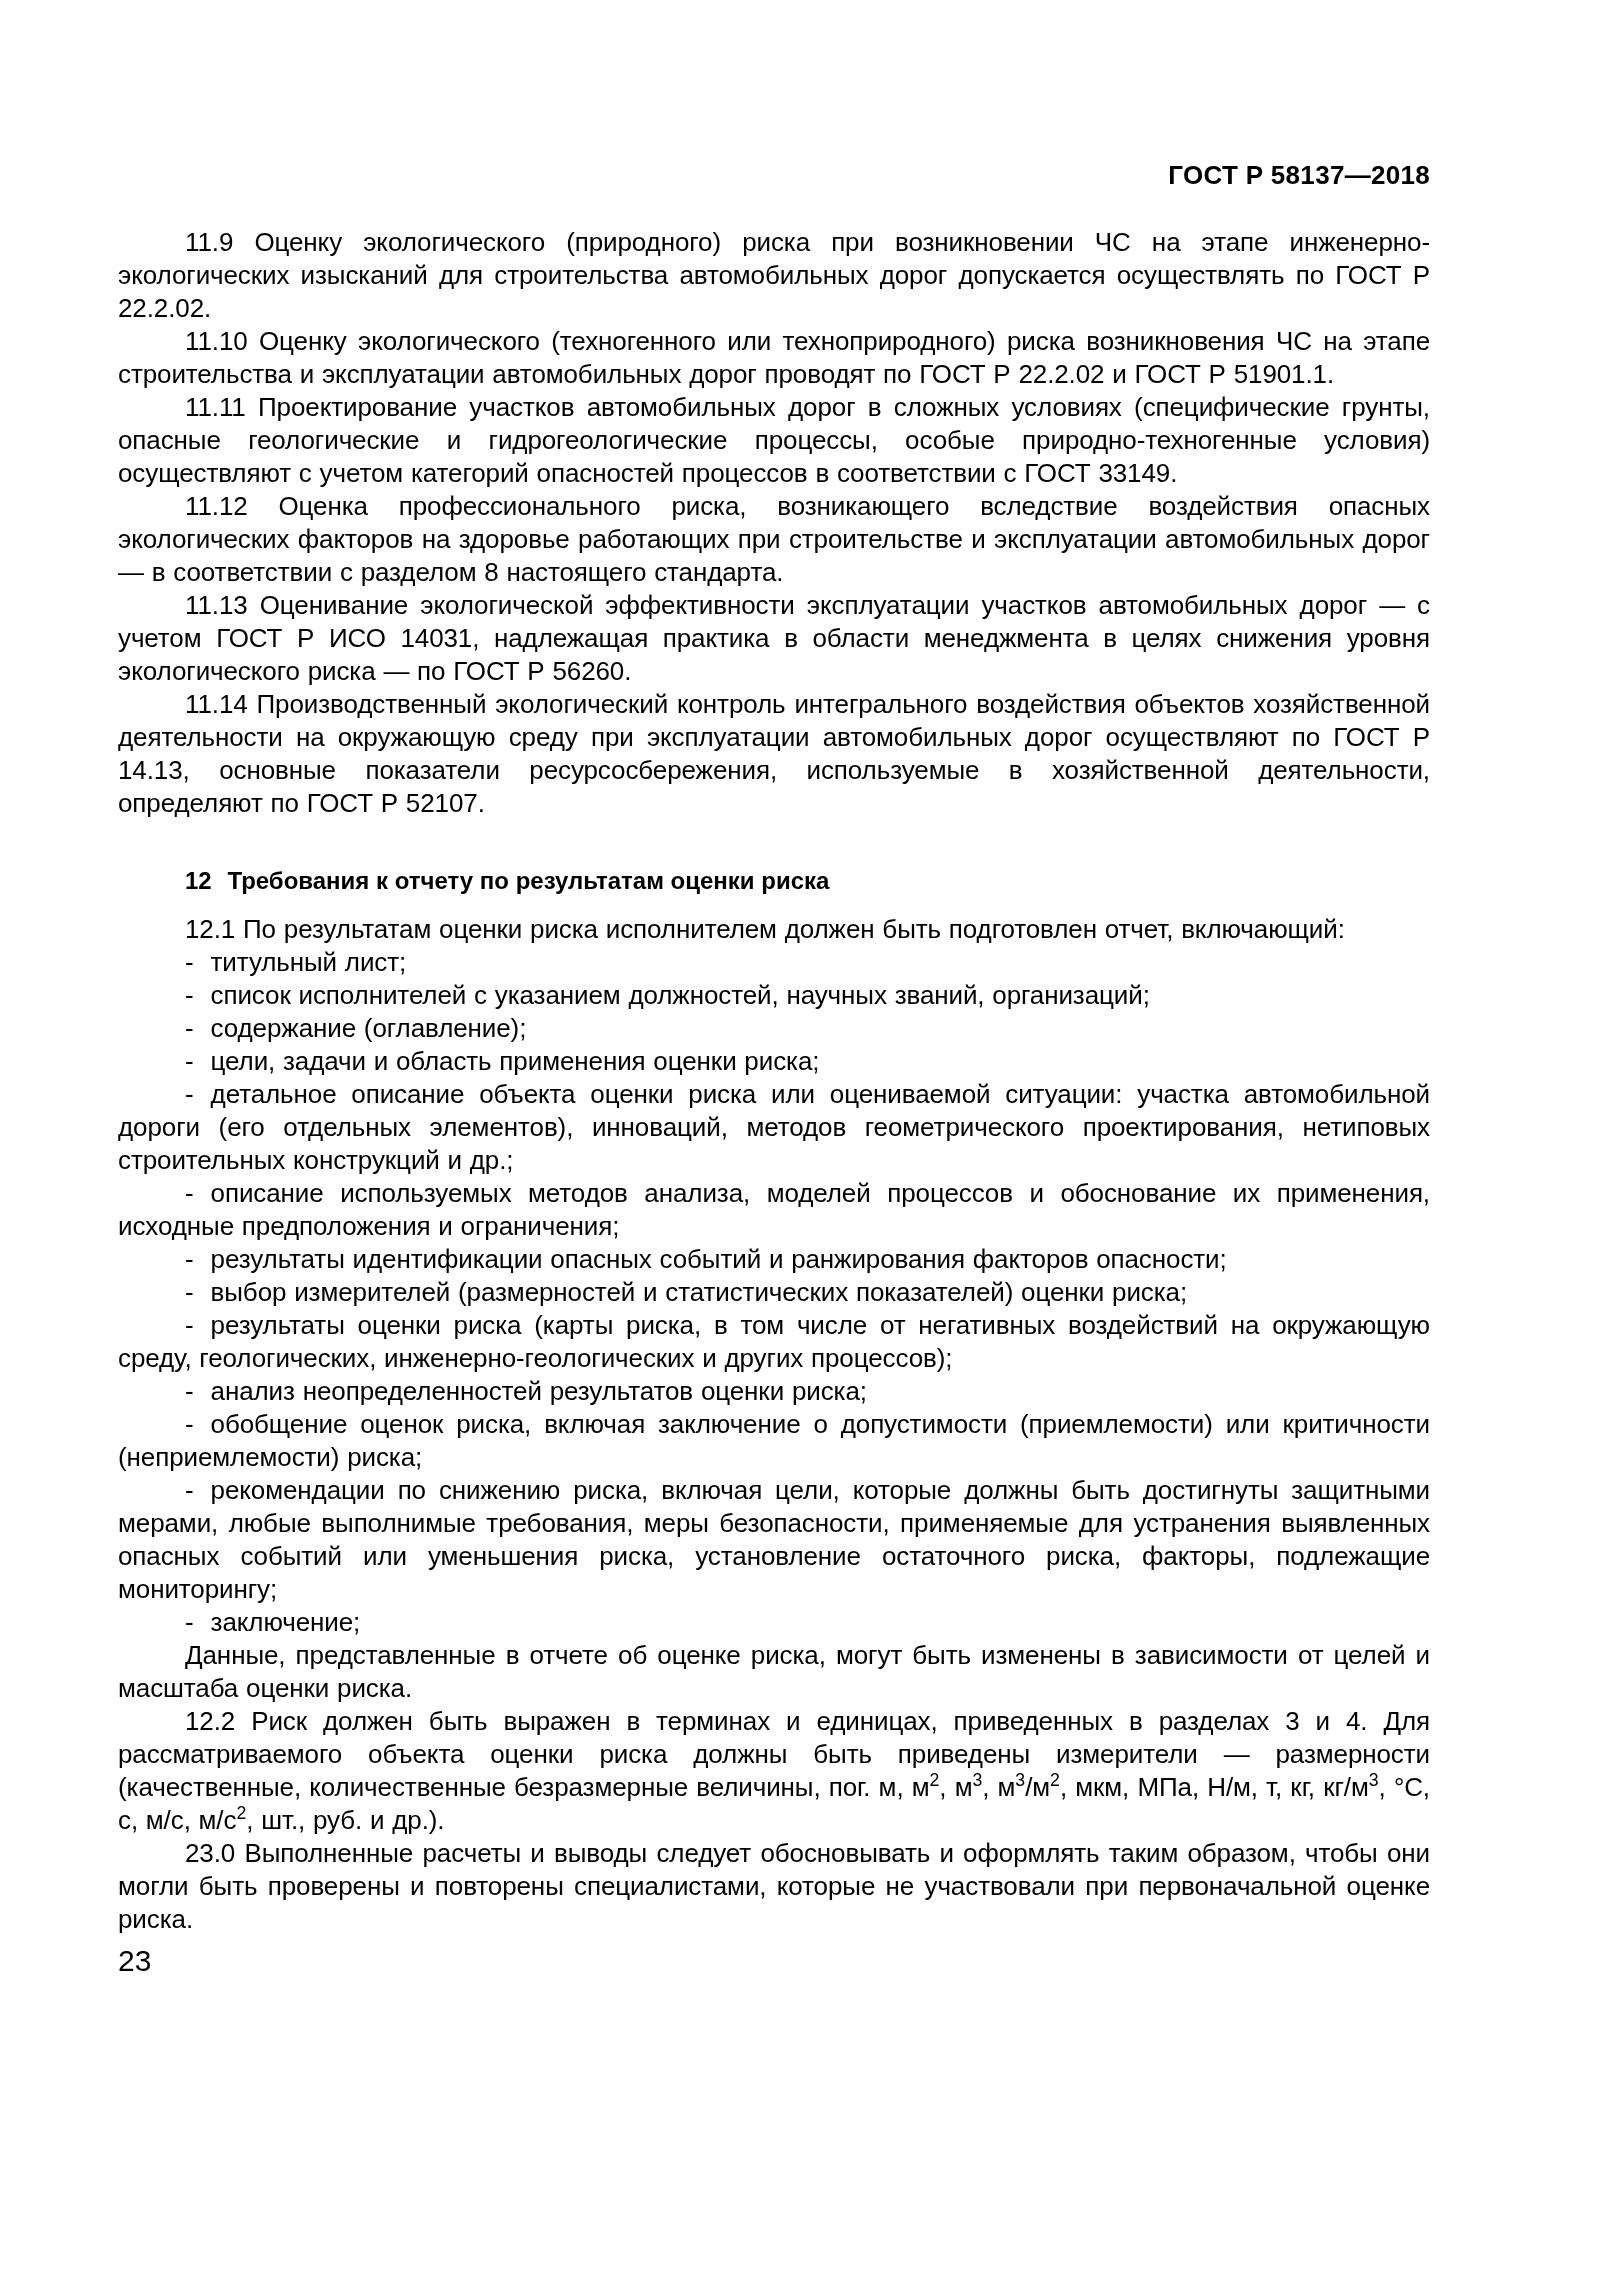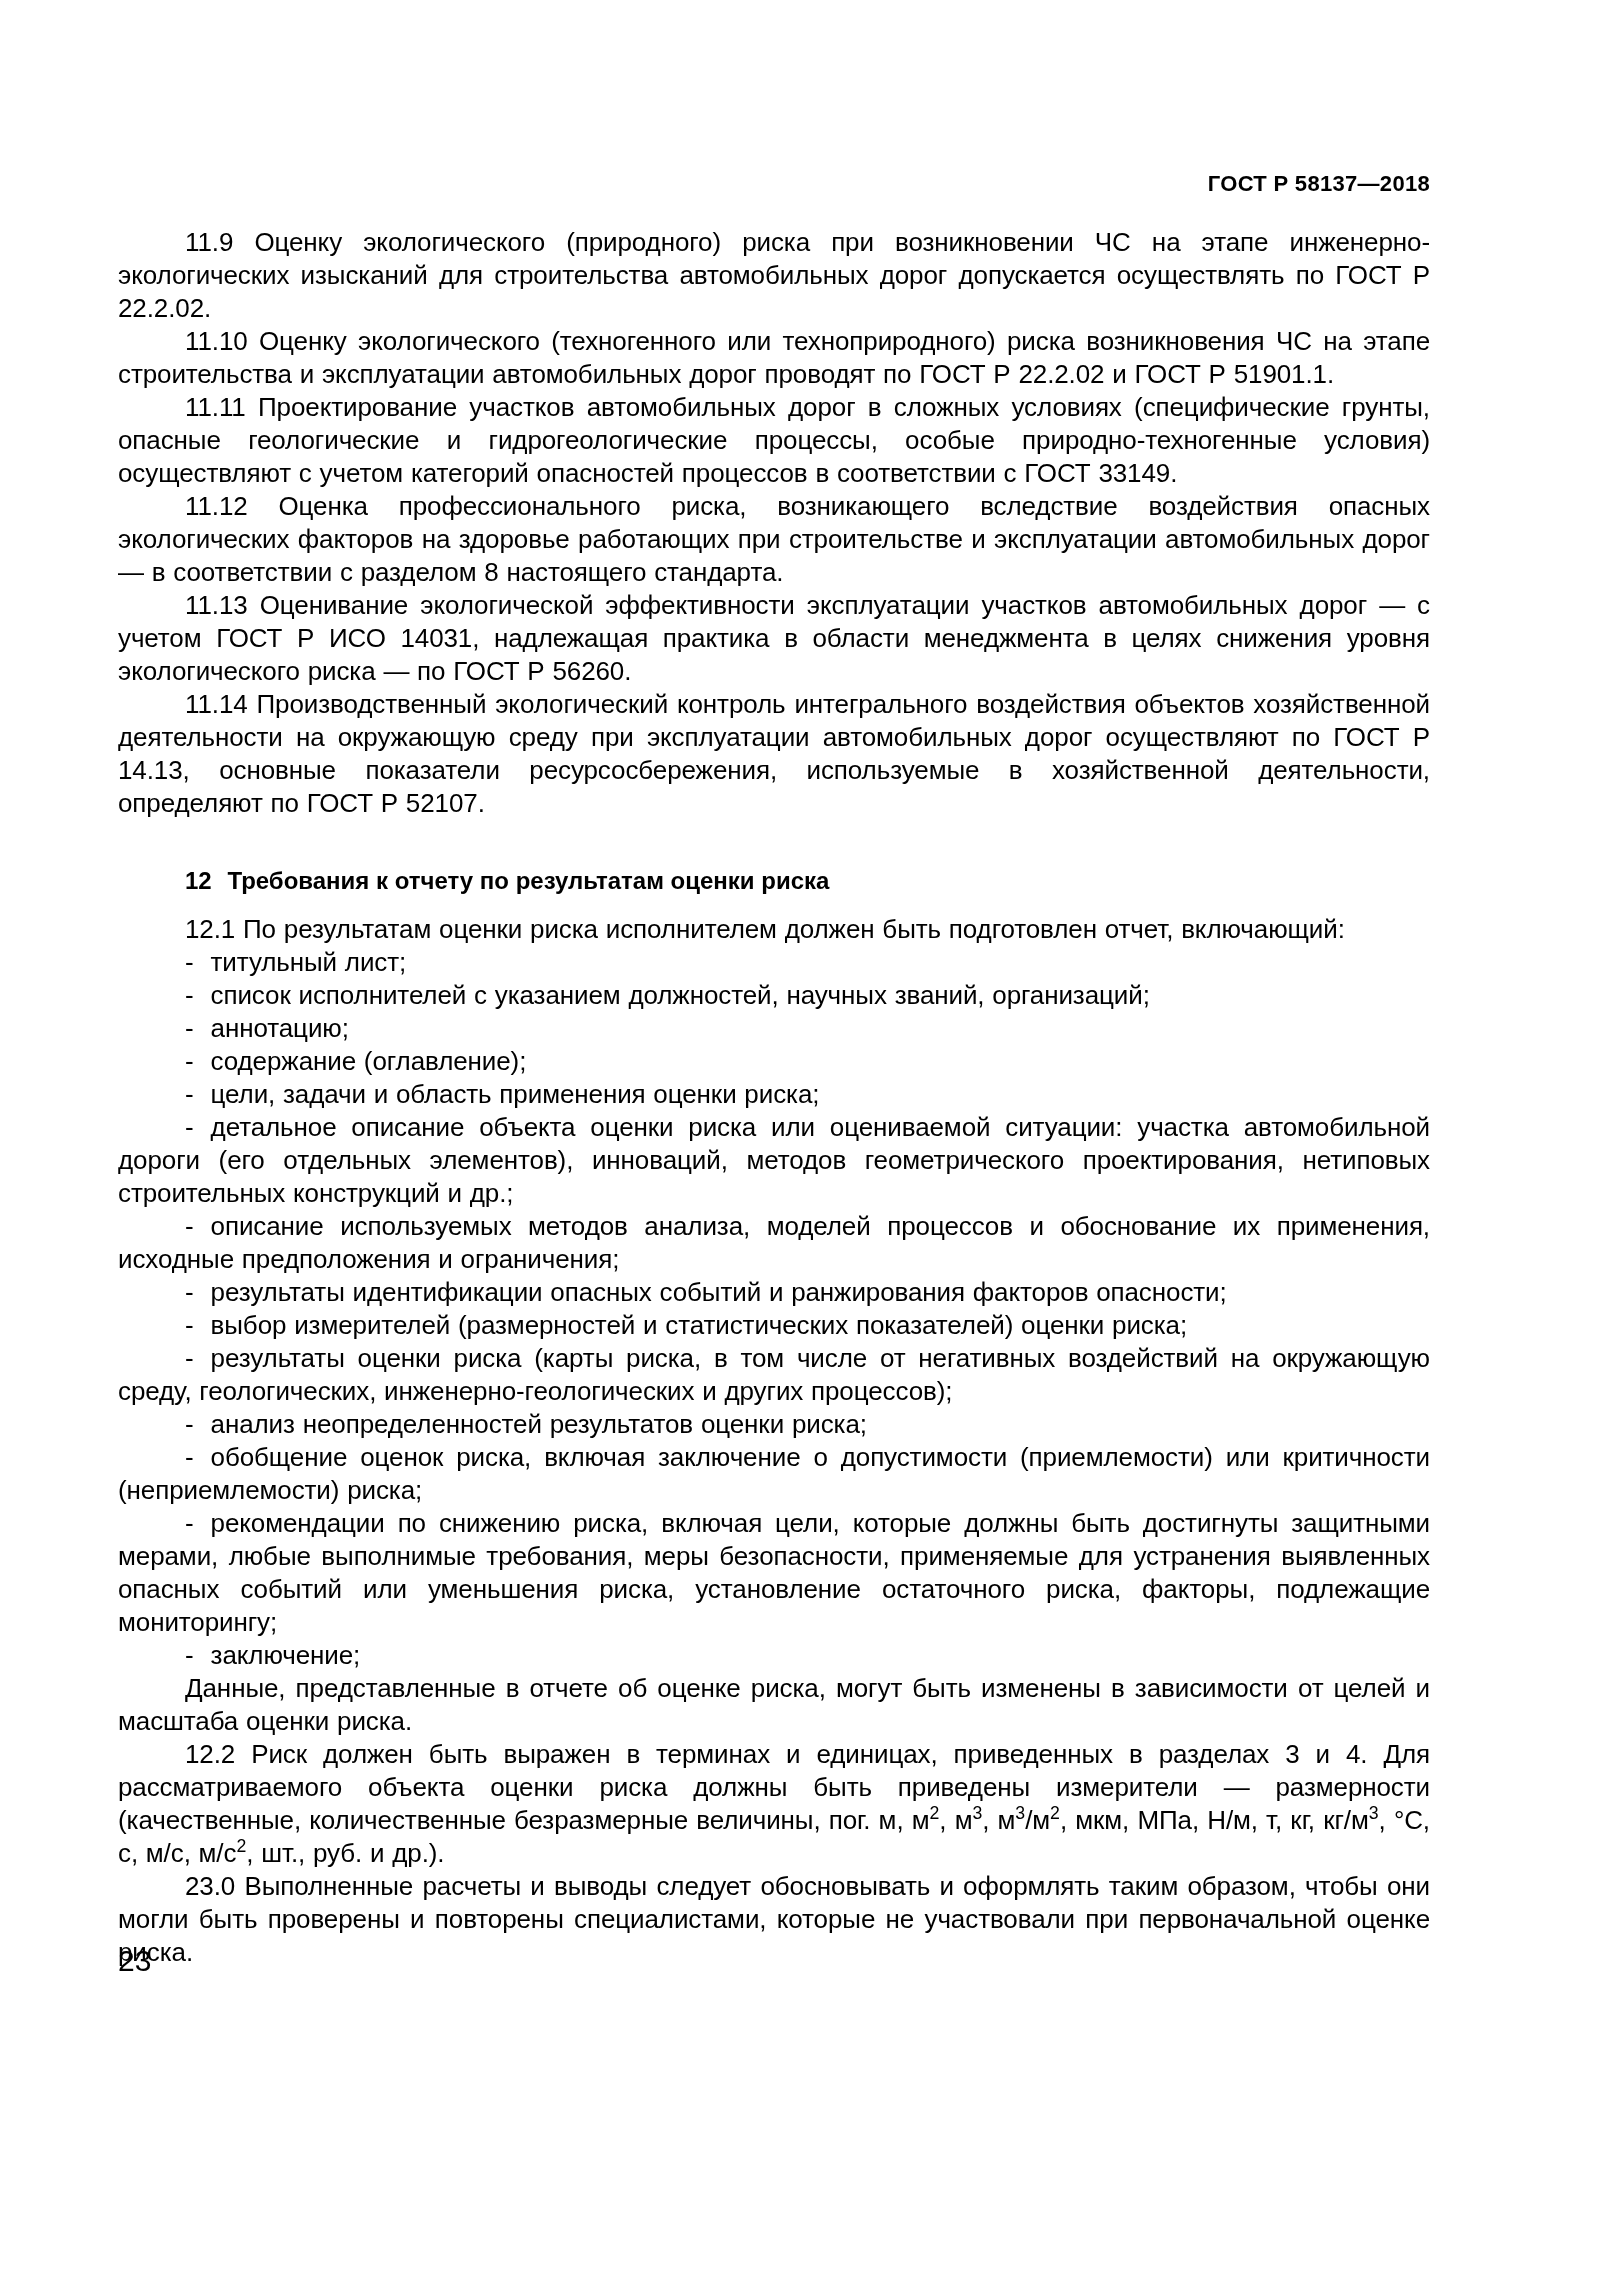--- a/index.html
+++ b/index.html
@@ -10,24 +10,23 @@
     background:#ffffff;
     color:#000000;
     font-family:"Liberation Sans", sans-serif;
     overflow:hidden;
   }
   .doc-header {
     position:absolute;
     top:159px; left:118px; width:1312px;
     text-align:right;
     font-weight:700;
-    font-size:22px;
+    font-size:26px;
     line-height:33px;
     letter-spacing:0.3px;
-    margin-top:8px;
   }
   .content {
     position:absolute;
     top:226px; left:118px; width:1312px;
   }
   .body-p {
     font-size:26px;
     line-height:33px;
     text-align:justify;
     text-indent:67px;
@@ -67,21 +66,20 @@
   <p class="body-p">11.12 Оценка профессионального риска, возникающего вследствие воздействия опасных экологических факторов на здоровье работающих при строительстве и эксплуатации автомобильных дорог — в соответствии с разделом 8 настоящего стандарта.</p>
   <p class="body-p">11.13 Оценивание экологической эффективности эксплуатации участков автомобильных дорог — с учетом ГОСТ Р ИСО 14031, надлежащая практика в области менеджмента в целях снижения уровня экологического риска — по ГОСТ Р 56260.</p>
   <p class="body-p">11.14 Производственный экологический контроль интегрального воздействия объектов хозяйственной деятельности на окружающую среду при эксплуатации автомобильных дорог осуществляют по ГОСТ Р 14.13, основные показатели ресурсосбережения, используемые в хозяйственной деятельности, определяют по ГОСТ Р 52107.</p>
 
   <h2 class="sec-heading"><span>12</span><span class="heading-title">Требования к отчету по результатам оценки риска</span></h2>
 
   <p class="body-p">12.1 По результатам оценки риска исполнителем должен быть подготовлен отчет, включающий:</p>
 
   <p class="body-p"><span class="marker">-</span><span>титульный лист;</span></p>
   <p class="body-p"><span class="marker">-</span><span>список исполнителей с указанием должностей, научных званий, организаций;</span></p>
-  <p class="body-p"><span class="marker">-</span><span>аннотацию;</span></p>
   <p class="body-p"><span class="marker">-</span><span>содержание (оглавление);</span></p>
   <p class="body-p"><span class="marker">-</span><span>цели, задачи и область применения оценки риска;</span></p>
   <p class="body-p"><span class="marker">-</span><span>детальное описание объекта оценки риска или оцениваемой ситуации: участка автомобильной дороги (его отдельных элементов), инноваций, методов геометрического проектирования, нетиповых строительных конструкций и др.;</span></p>
   <p class="body-p"><span class="marker">-</span><span>описание используемых методов анализа, моделей процессов и обоснование их применения, исходные предположения и ограничения;</span></p>
   <p class="body-p"><span class="marker">-</span><span>результаты идентификации опасных событий и ранжирования факторов опасности;</span></p>
   <p class="body-p"><span class="marker">-</span><span>выбор измерителей (размерностей и статистических показателей) оценки риска;</span></p>
   <p class="body-p"><span class="marker">-</span><span>результаты оценки риска (карты риска, в том числе от негативных воздействий на окружающую среду, геологических, инженерно-геологических и других процессов);</span></p>
   <p class="body-p"><span class="marker">-</span><span>анализ неопределенностей результатов оценки риска;</span></p>
   <p class="body-p"><span class="marker">-</span><span>обобщение оценок риска, включая заключение о допустимости (приемлемости) или критичности (неприемлемости) риска;</span></p>
   <p class="body-p"><span class="marker">-</span><span>рекомендации по снижению риска, включая цели, которые должны быть достигнуты защитными мерами, любые выполнимые требования, меры безопасности, применяемые для устранения выявленных опасных событий или уменьшения риска, установление остаточного риска, факторы, подлежащие мониторингу;</span></p>

